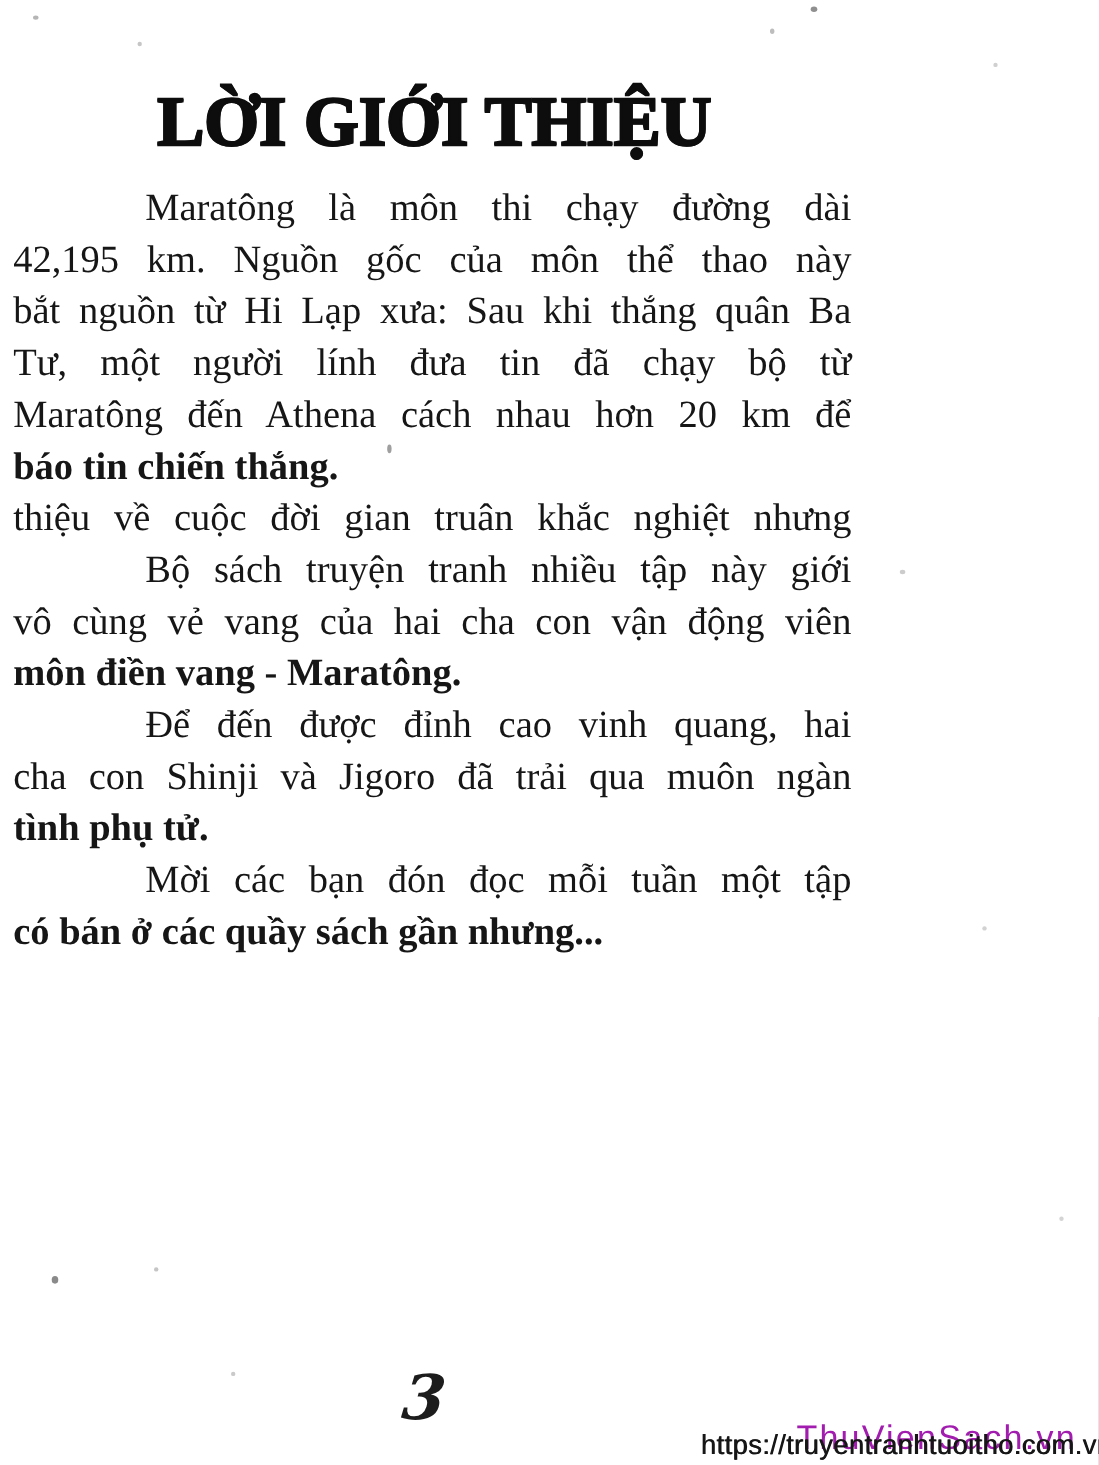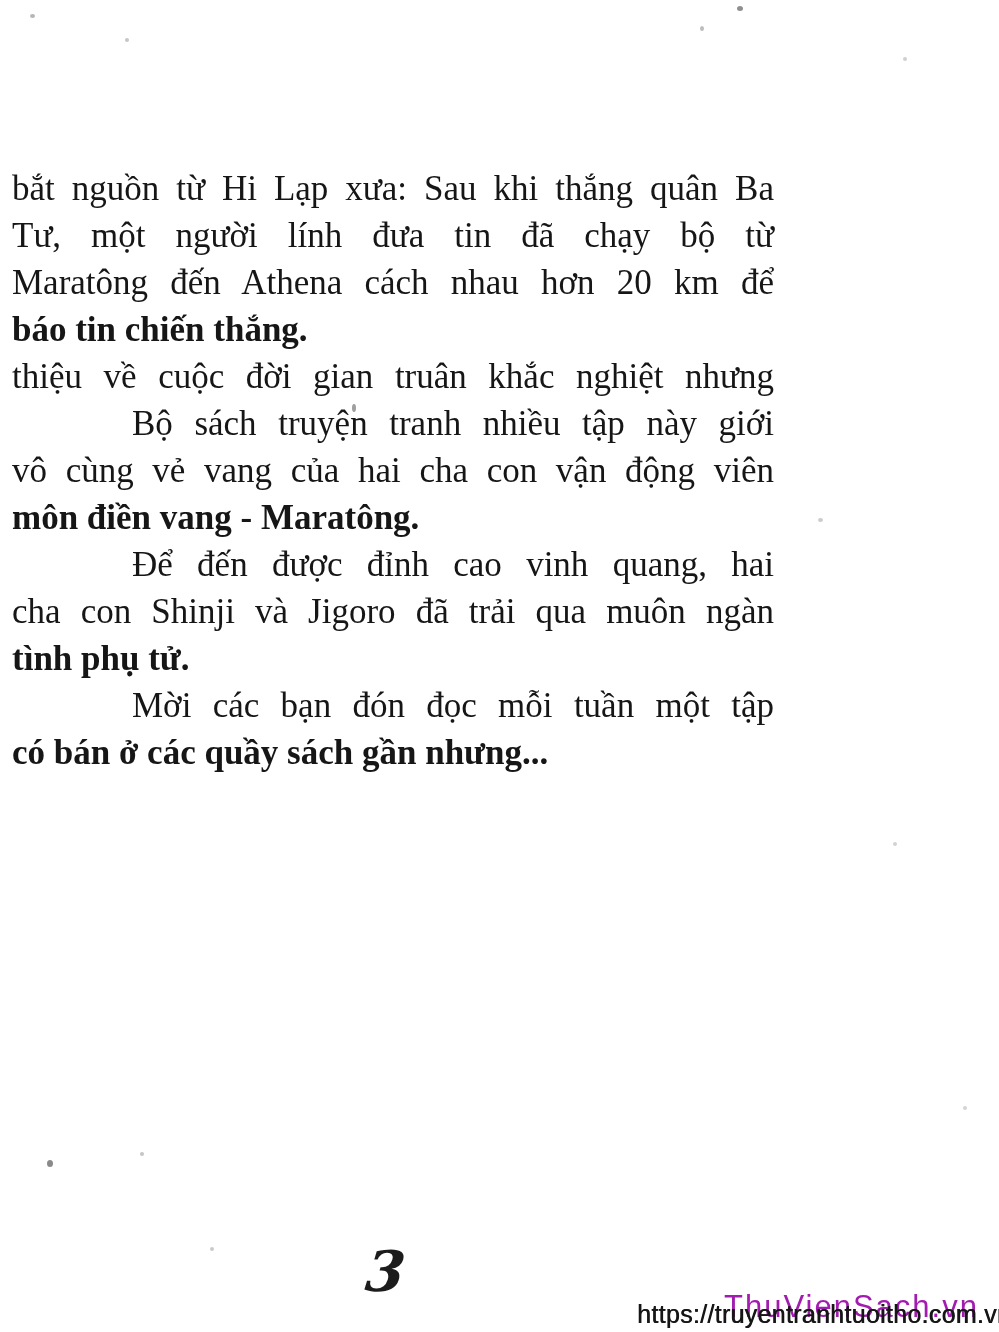--- a/index.html
+++ b/index.html
@@ -88,23 +88,26 @@
   .s9{left:893px;top:842px;width:4px;height:4px;background:#d2d2d2;}
   .s10{left:140px;top:1152px;width:4px;height:4px;background:#c5c5c5;}
   .s11{left:210px;top:1247px;width:4px;height:4px;background:#cacaca;}
   .s12{left:963px;top:1106px;width:4px;height:4px;background:#d4d4d4;}
 </style>
 </head>
 <body>
 
 <div id="page">
 
+  <div id="title">LỜI GIỚI THIỆU</div>
 
   <div id="body-text">
 
+    <div class="line start">Maratông là môn thi chạy đường dài</div>
+    <div class="line">42,195 km. Nguồn gốc của môn thể thao này</div>
     <div class="line">bắt nguồn từ Hi Lạp xưa: Sau khi thắng quân Ba</div>
     <div class="line">Tư, một người lính đưa tin đã chạy bộ từ</div>
     <div class="line">Maratông đến Athena cách nhau hơn 20 km để</div>
     <div class="line end">báo tin chiến thắng.</div>
 
     <div class="line">thiệu về cuộc đời gian truân khắc nghiệt nhưng</div>
     <div class="line start">Bộ sách truyện tranh nhiều tập này giới</div>
     <div class="line">vô cùng vẻ vang của hai cha con vận động viên</div>
     <div class="line end">môn điền vang - Maratông.</div>
 

